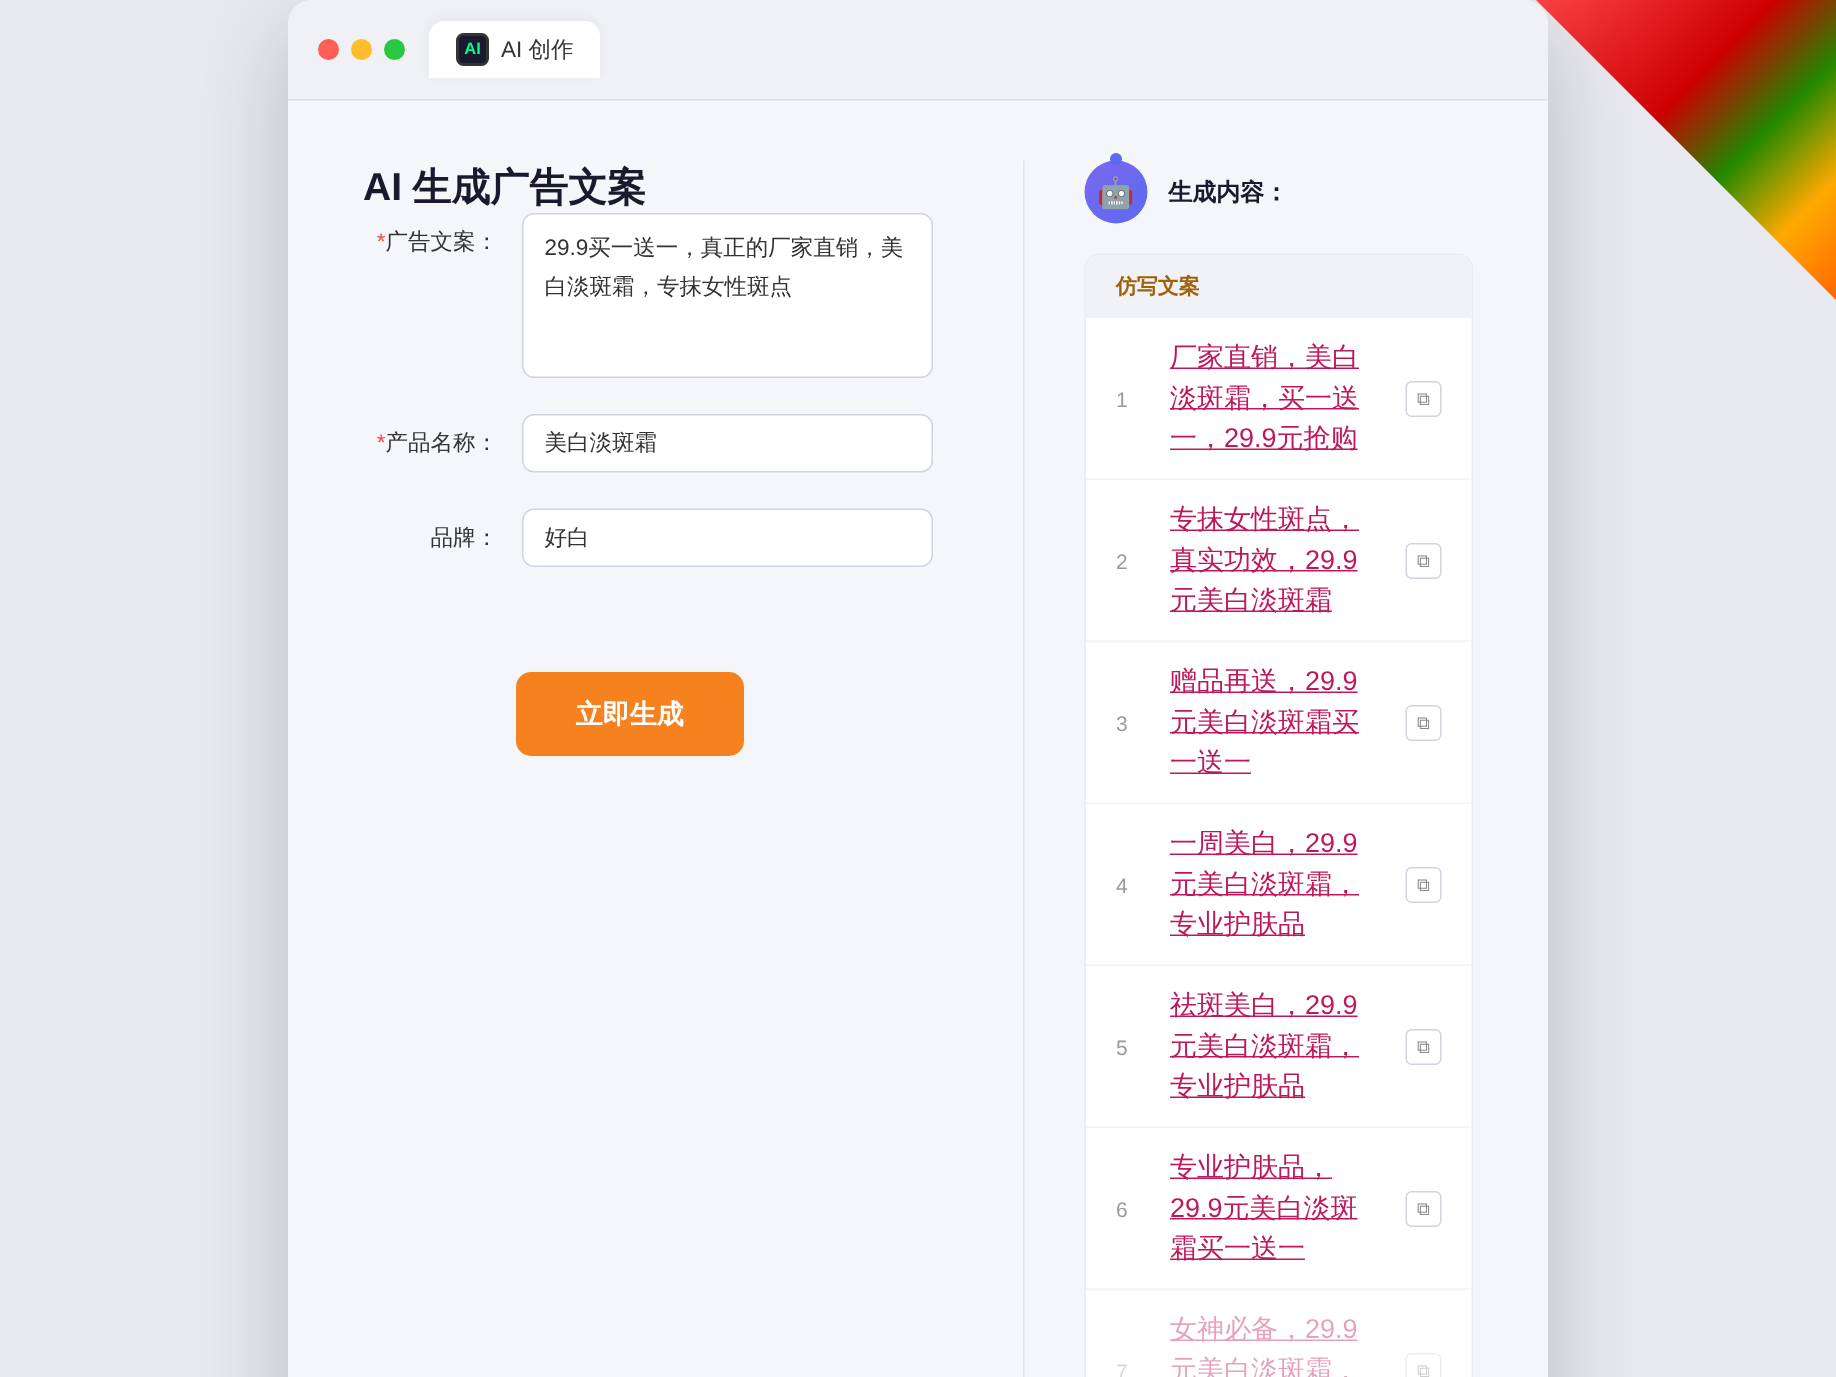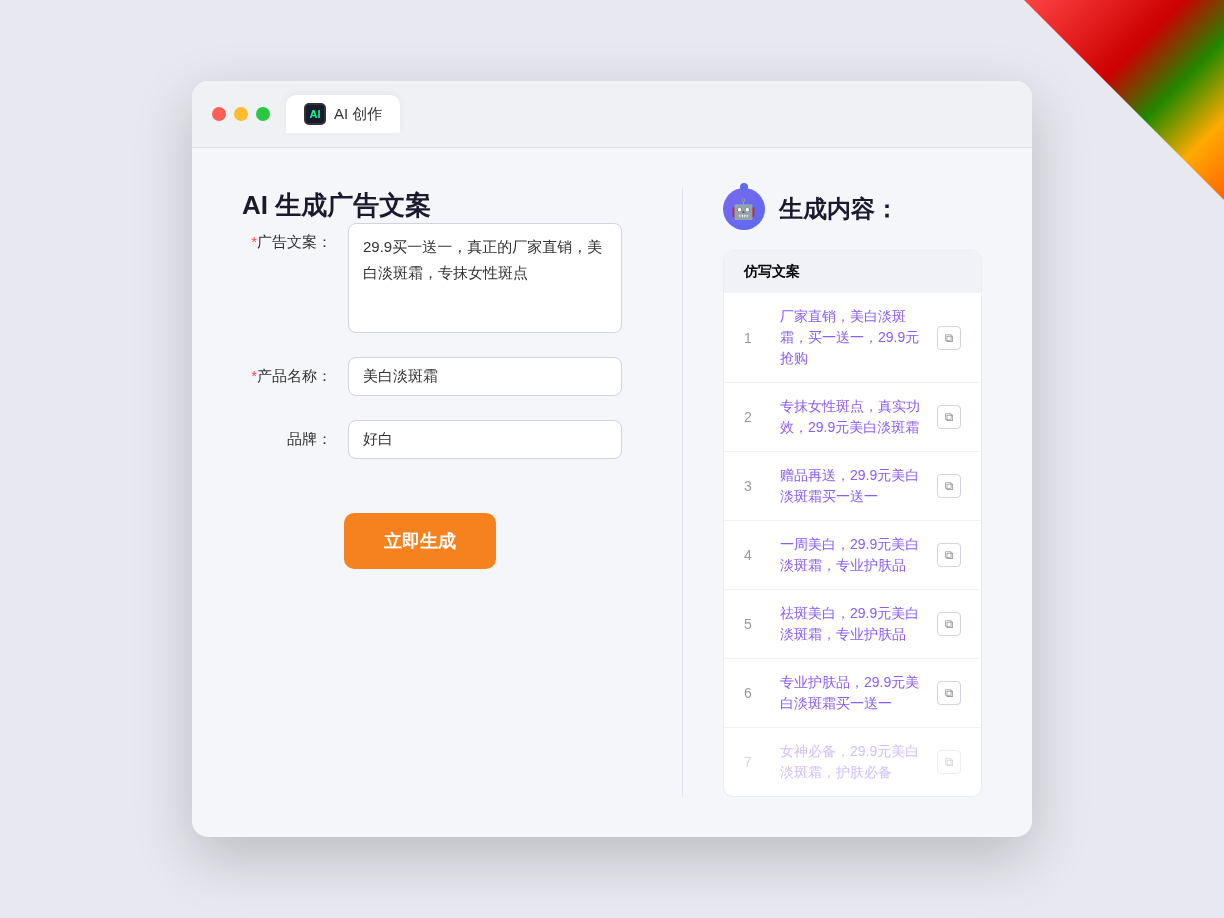--- a/index.html
+++ b/index.html
@@ -111,21 +111,21 @@
       background: #fff;
       resize: none;
       outline: none;
       font-family: inherit;
     }
     textarea.form-input {
       height: 110px;
       line-height: 1.7;
     }
     .generate-btn {
-      margin-top: 30px;
+      margin-top: 46px;
       margin-left: 102px;
       background: #f5821f;
       color: #fff;
       border: none;
       border-radius: 10px;
       padding: 16px 40px;
       font-size: 18px;
       font-weight: 600;
       cursor: pointer;
       font-family: inherit;
@@ -159,56 +159,57 @@
       top: -5px; left: 50%; transform: translateX(-50%);
       width: 8px; height: 8px;
       background: #5b6af0;
       border-radius: 50%;
     }
     .robot-face {
       color: white;
       font-size: 20px;
     }
     .result-title {
-      font-size: 24px;
+      font-size: 16px;
       font-weight: 600;
       color: #1a1a2e;
     }
     .result-table {
       background: #fff;
       border-radius: 10px;
       overflow: hidden;
       border: 1px solid #e8ecf4;
     }
     .table-header {
       background: #f0f2f8;
       padding: 12px 20px;
       font-size: 14px;
       font-weight: 600;
-      color: #000000;
+      color: #a16207;
     }
     .table-row {
       display: flex;
       align-items: center;
       padding: 13px 20px;
       border-bottom: 1px solid #f0f2f8;
       gap: 16px;
     }
     .table-row:last-child { border-bottom: none; }
     .table-row.faded { opacity: 0.4; }
     .row-num {
       color: #999;
       font-size: 14px;
       min-width: 20px;
     }
     .row-text {
       flex: 1;
-      font-size: 14px;
-      color: #8b5cf6;
+      font-size: 18px;
+      color: #be185d;
       line-height: 1.5;
+      text-decoration: underline;
     }
     .copy-icon {
       width: 24px; height: 24px;
       border: 1px solid #d0d4e0;
       border-radius: 4px;
       display: flex; align-items: center; justify-content: center;
       cursor: pointer;
       flex-shrink: 0;
       color: #888;
       font-size: 12px;

